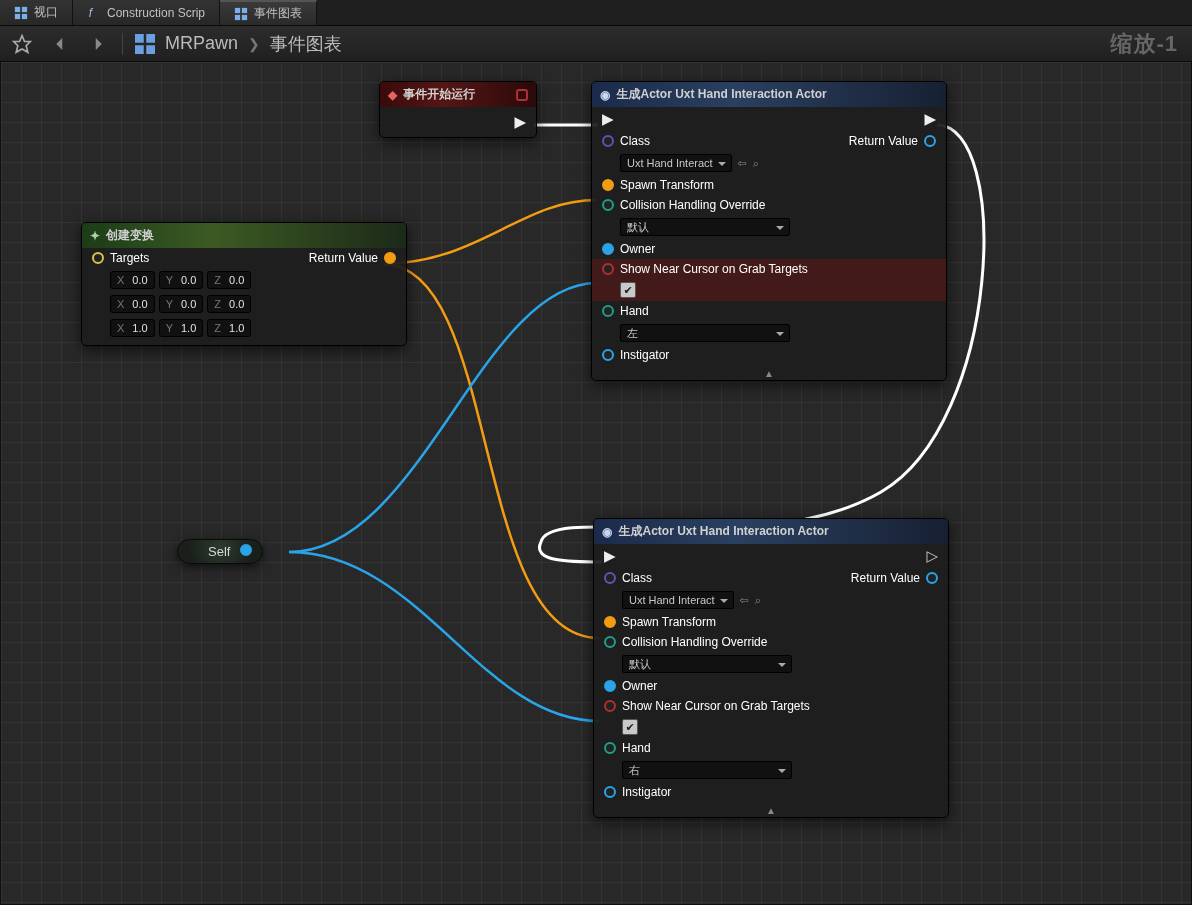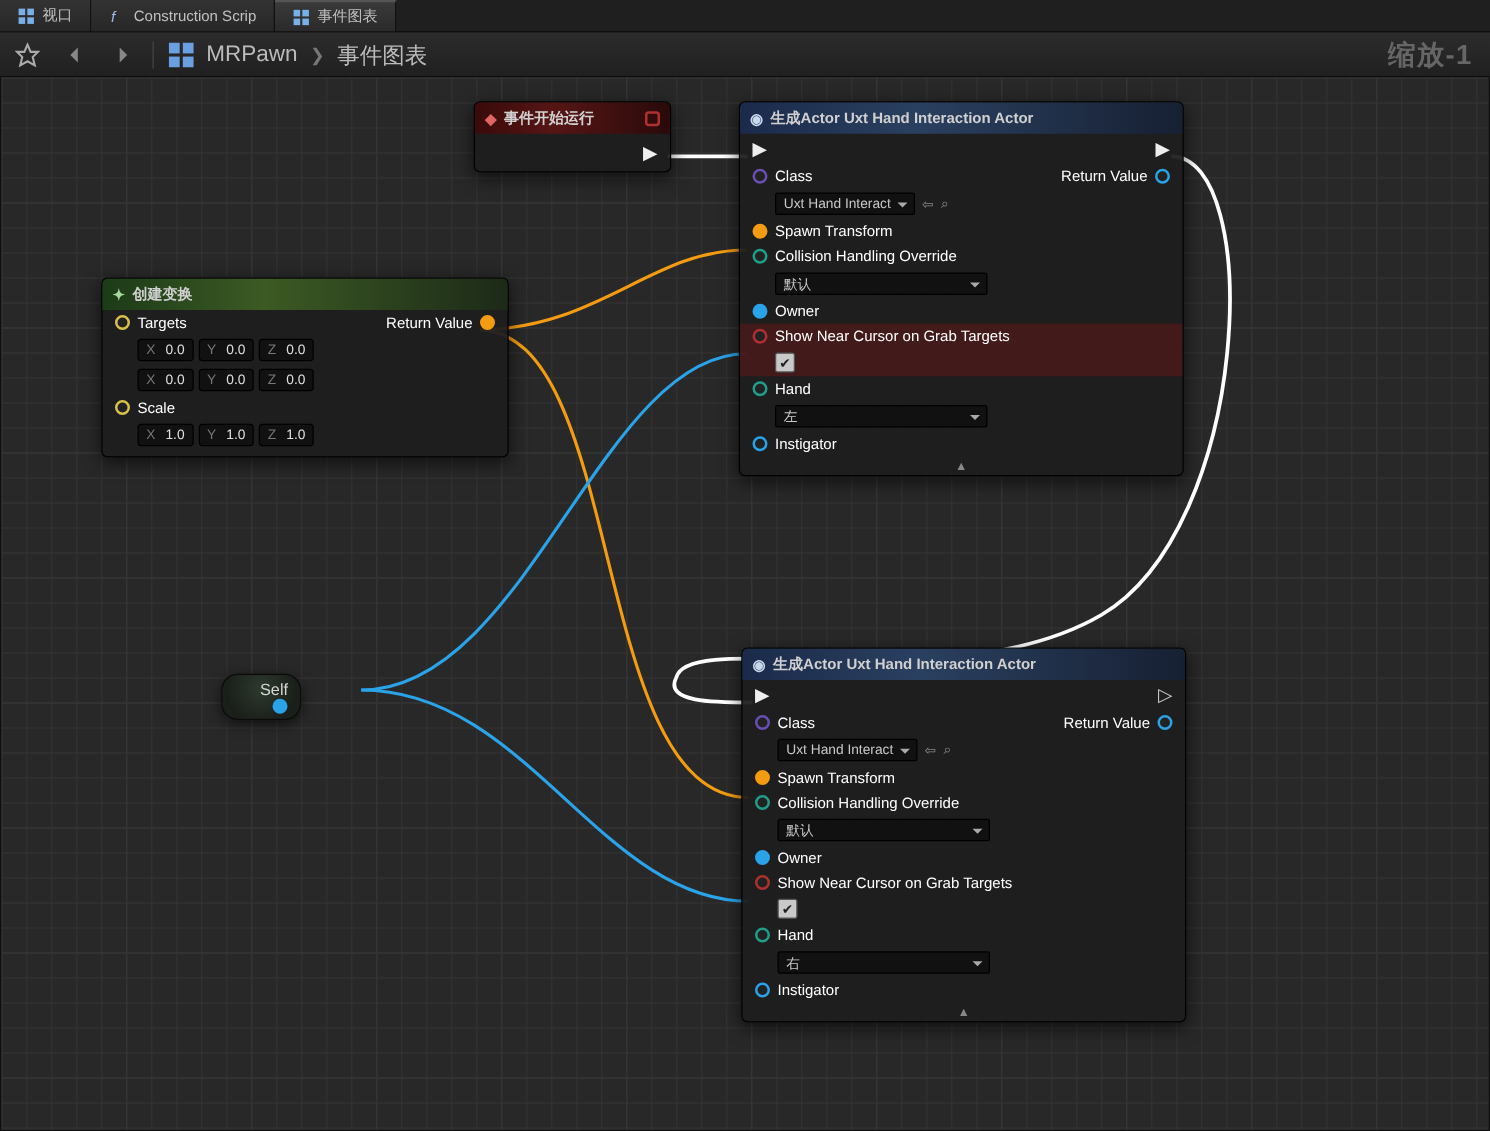--- a/index.html
+++ b/index.html
@@ -49,21 +49,21 @@
 .numbox span.v { color:#e0e0e0; padding:0 4px;}
 .dropdown { background:#111; border:1px solid #000; border-radius:2px; color:#c8c8c8; font-size:11px; height:18px; display:flex; align-items:center; padding:0 18px 0 6px; position:relative; min-width:140px;}
 .dropdown::after { content:""; position:absolute; right:5px; top:7px; border:4px solid transparent; border-top-color:#aaa;}
 .chk { width:16px; height:16px; background:#c9c9c9; border:1px solid #555; border-radius:2px; display:flex; align-items:center; justify-content:center;}
 .chk::after { content:"✔"; font-size:11px; color:#222; }
 .small-icon { color:#888; font-size:11px; }
 .expand { height:12px; display:flex; justify-content:center; color:#888; font-size:10px;}
 .expand::before{ content:"▲"; }
 
 
-.selfnode { position:absolute; background: radial-gradient(circle at 50% 30%, #2e3a2e, #1a1f1a 70%); border:1px solid #0a0a0a; border-radius: 13px; color:#d6d6d6; font-size:13px; display:flex; align-items:flex-start; padding:4px 10px 4px 30px; box-shadow: 0 3px 10px rgba(0,0,0,.6); flex-direction: column;}
+.selfnode { position:absolute; background: radial-gradient(circle at 50% 30%, #2e3a2e, #1a1f1a 70%); border:1px solid #0a0a0a; border-radius: 13px; color:#d6d6d6; font-size:13px; display:flex; align-items:flex-start; padding:4px 10px 4px 30px; box-shadow: 0 3px 10px rgba(0,0,0,.6);}
 .selfpin { width:12px; height:12px; border-radius:50%; background:#2aa3e8; border:2px solid #2aa3e8; margin-left:10px;}
 
 
 .watermark { position:absolute; right:12px; bottom:6px; font-size:56px; color:rgba(220,220,220,0.10); font-weight:300; letter-spacing:4px; pointer-events:none;}
 
 
 :root {
   --c-orange:#f39c12; --c-blue:#2aa3e8; --c-teal:#1f9e89; --c-purple:#6a4fb3; --c-red:#7a1e1e;
 }
 </style>
@@ -202,26 +202,20 @@
       <span class="numbox">
             <span class="ax">Y</span>
             <span class="v">0.0</span>
           </span>
       <span class="numbox">
             <span class="ax">Z</span>
             <span class="v">0.0</span>
           </span>
     </div>
       </div>
-    <div class="row">
-        <div class="left">
-      <span class="pin hollow" style="--c:#d8c24a"></span>
-      <span class="label">Scale</span>
-    </div>
-      </div>
     <div class="row" style="padding-bottom:8px;">
         <div class="left" style="padding-left:18px; gap:4px;">
       <span class="numbox">
             <span class="ax">X</span>
             <span class="v">1.0</span>
           </span>
       <span class="numbox">
             <span class="ax">Y</span>
             <span class="v">1.0</span>
           </span>

